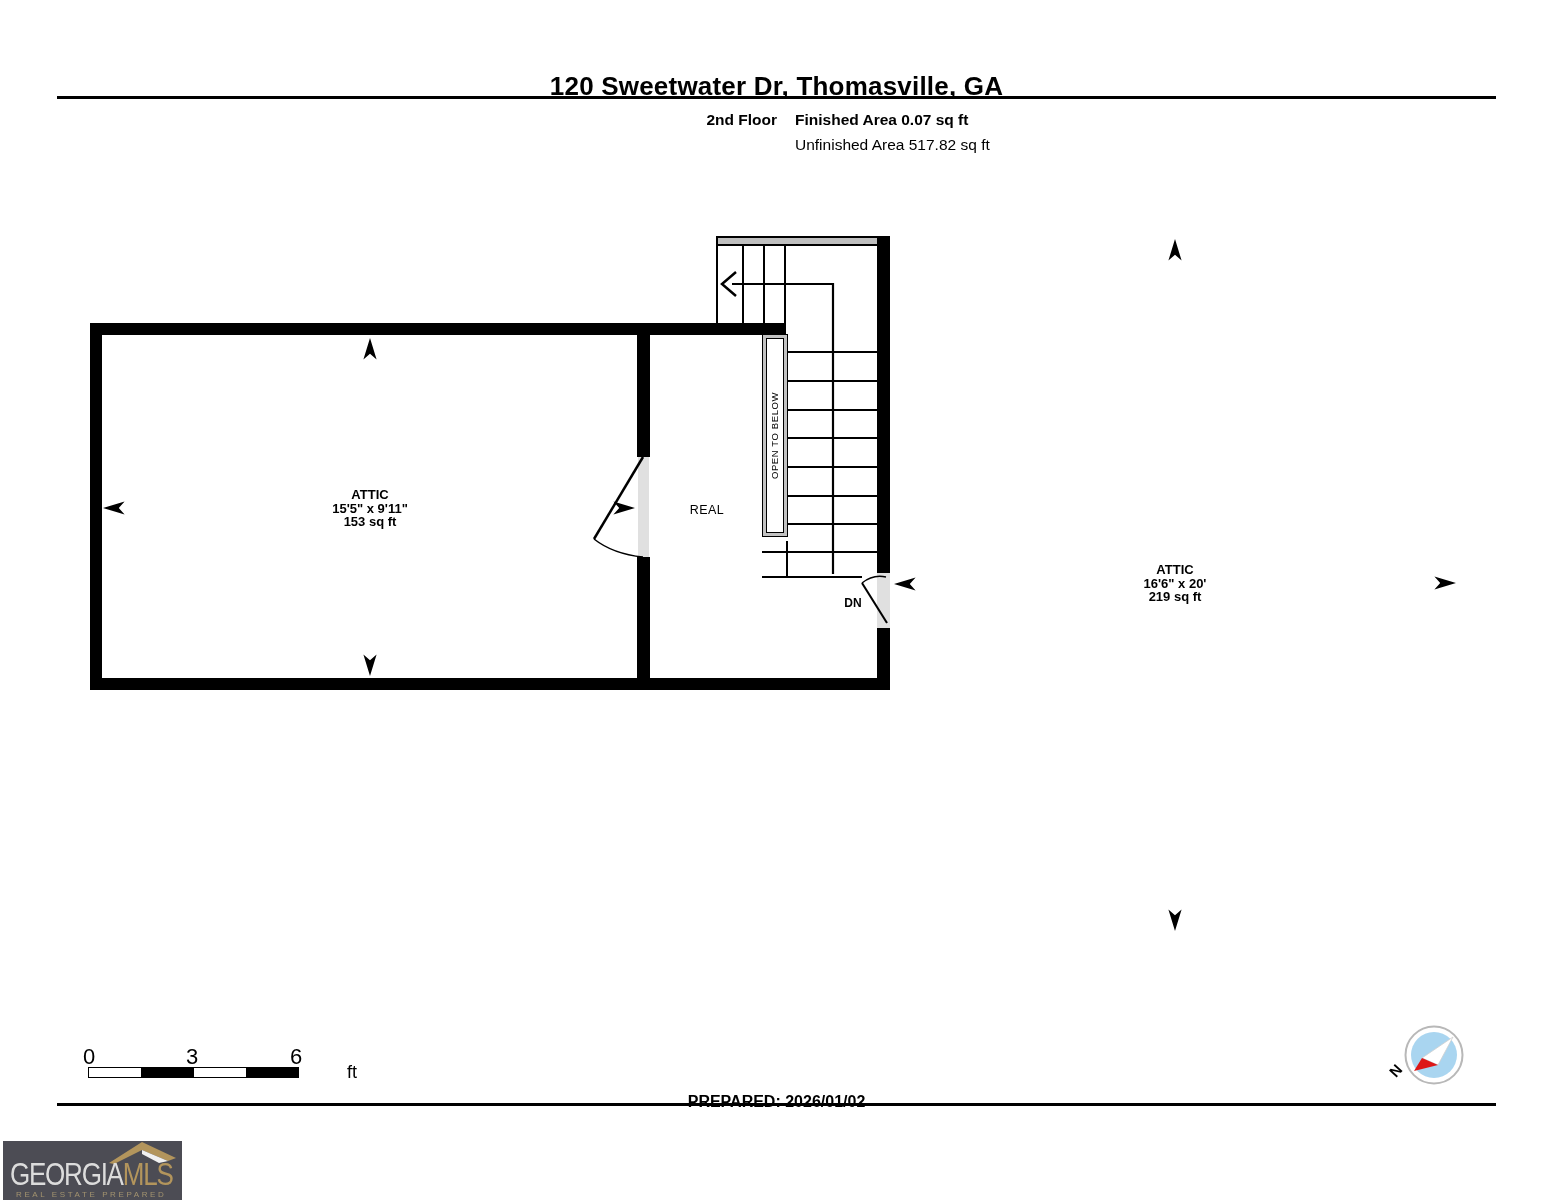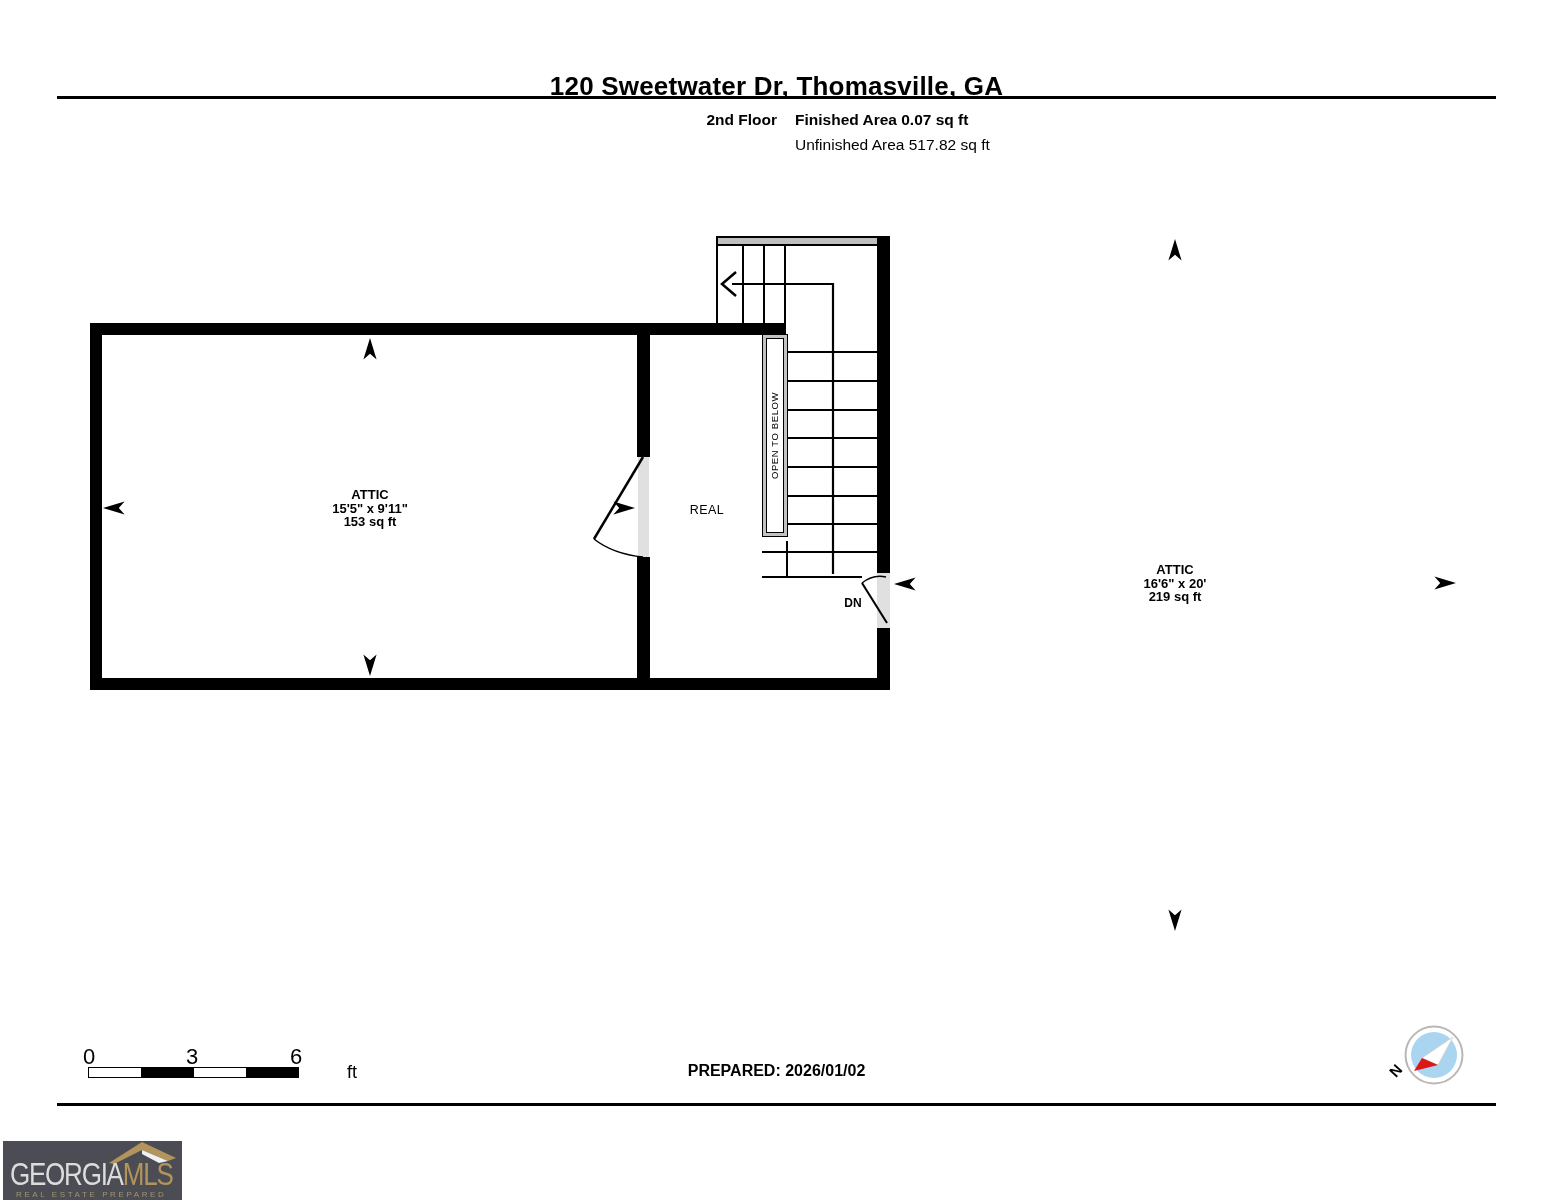--- a/index.html
+++ b/index.html
@@ -147,21 +147,21 @@
     <div class="scale-num" style="left:285px;top:1044px;">6</div>
     <div class="scale-bar" style="left:88px;top:1067px;width:209px;height:9px;">
       <div class="scale-seg seg-w"></div>
         <div class="scale-seg seg-b"></div>
         <div class="scale-seg seg-w"></div>
         <div class="scale-seg seg-b"></div>
     </div>
     <div class="abs ft-label" style="left:306px;top:1062px;margin-left:41px;">ft</div>
   </div>
 
-  <div class="abs prepared" style="top:1062px;text-align:center;">PREPARED: 2026/01/02</div>
+  <div class="abs prepared" style="top:1093px;text-align:center;">PREPARED: 2026/01/02</div>
 
   <div>
     <svg class="abs" style="left:1404px;top:1025px;" width="60" height="60" viewBox="0 0 60 60">
       <circle cx="30" cy="30" r="28.5" fill="#fff" stroke="#b8b8b8" stroke-width="2"></circle>
       <circle cx="30" cy="30" r="23" fill="#a9d5f0"></circle>
       <polygon points="49,12 18,33 34,40" fill="#fff" stroke="#cfcfcf" stroke-width="0.8"></polygon>
       <polygon points="10,46 18,33 34,40" fill="#dd1717"></polygon>
     </svg>
     <div class="abs n-label" style="left:1390px;top:1062px;">N</div>
   </div>

